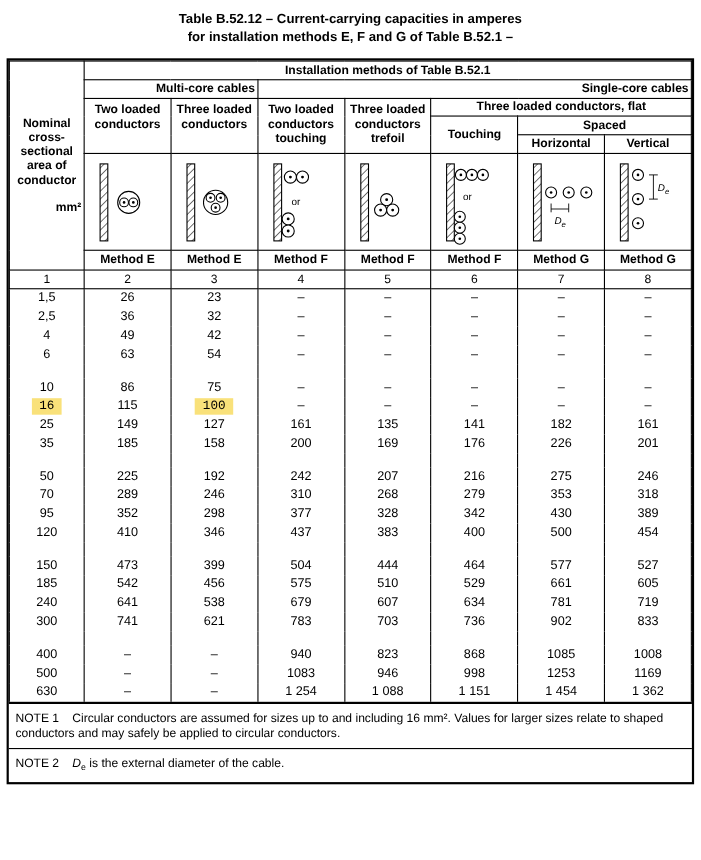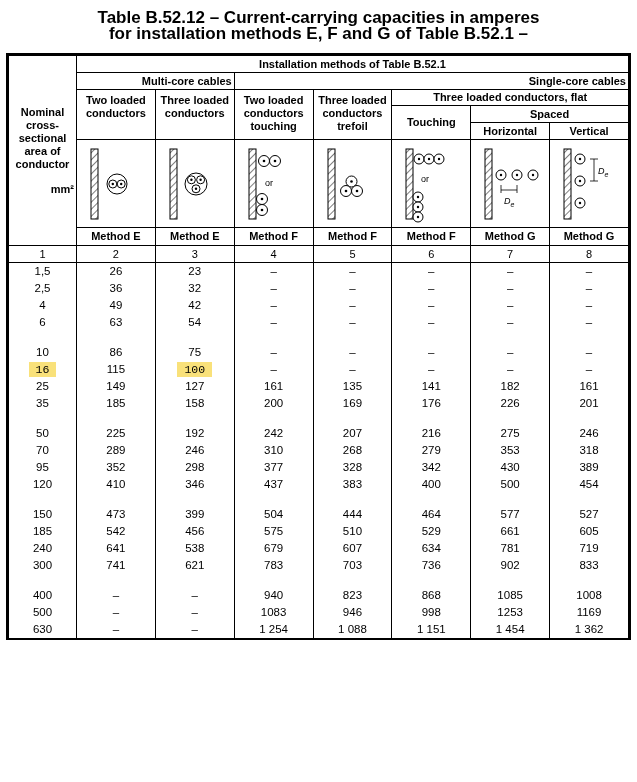--- a/index.html
+++ b/index.html
@@ -3,21 +3,21 @@
 <meta charset="utf-8">
 <style>
   * { box-sizing: border-box; }
   html, body { margin: 0; padding: 0; }
   body {
     width: 637px; height: 782px;
     background: #fff; color: #000;
     font-family: "Liberation Sans", "DejaVu Sans", sans-serif;
   }
   .page { padding: 10px 6px 6px 6px; }
-  .title { text-align: center; font-weight: 700; font-size: 17px; line-height: 15.5px; margin-bottom: 12px; }
+  .title { text-align: center; font-weight: 700; font-size: 12px; line-height: 15.5px; margin-bottom: 12px; }
   .frame { border: 2px solid #000; }
 
   table.main { border-collapse: collapse; width: 100%; table-layout: fixed; }
   table.main td {
     border: 1px solid #000;
     text-align: center; vertical-align: middle;
     font-size: 11px; padding: 1px 2px; line-height: 13px;
   }
   tr.h td { font-weight: 700; }
   tr.r1 td { height: 17px; }
@@ -460,15 +460,21 @@
             <td>1 254</td>
             <td>1 088</td>
             <td>1 151</td>
             <td>1 454</td>
             <td>1 362</td>
           </tr>
         </tbody>
     </table>
 
     <div class="notes">
+      <div class="note note-1">
+        <span class="note-label">NOTE 1</span><span>Circular conductors are assumed for sizes up to and including 16 mm². Values for larger sizes relate to shaped conductors and may safely be applied to circular conductors.</span>
+      </div>
+      <div class="note note-2">
+        <span class="note-label">NOTE 2</span><span class="var">D</span><sub>e</sub><span> is the external diameter of the cable.</span>
+      </div>
     </div>
   </div>
 </div>
 
 </body></html>

